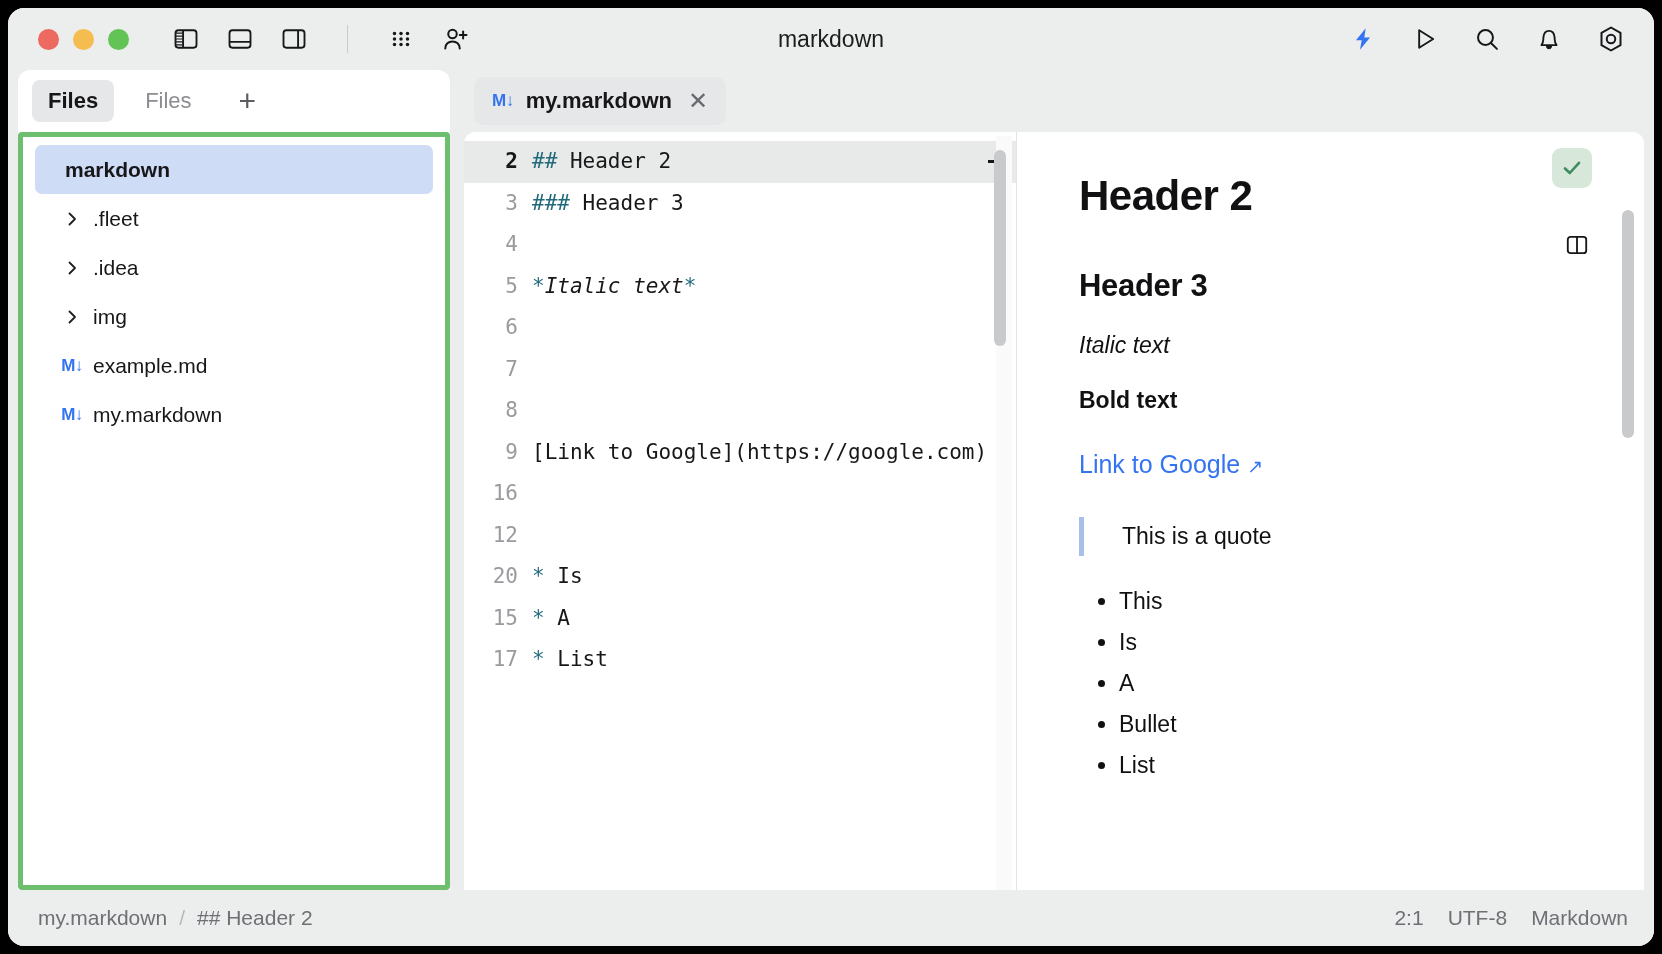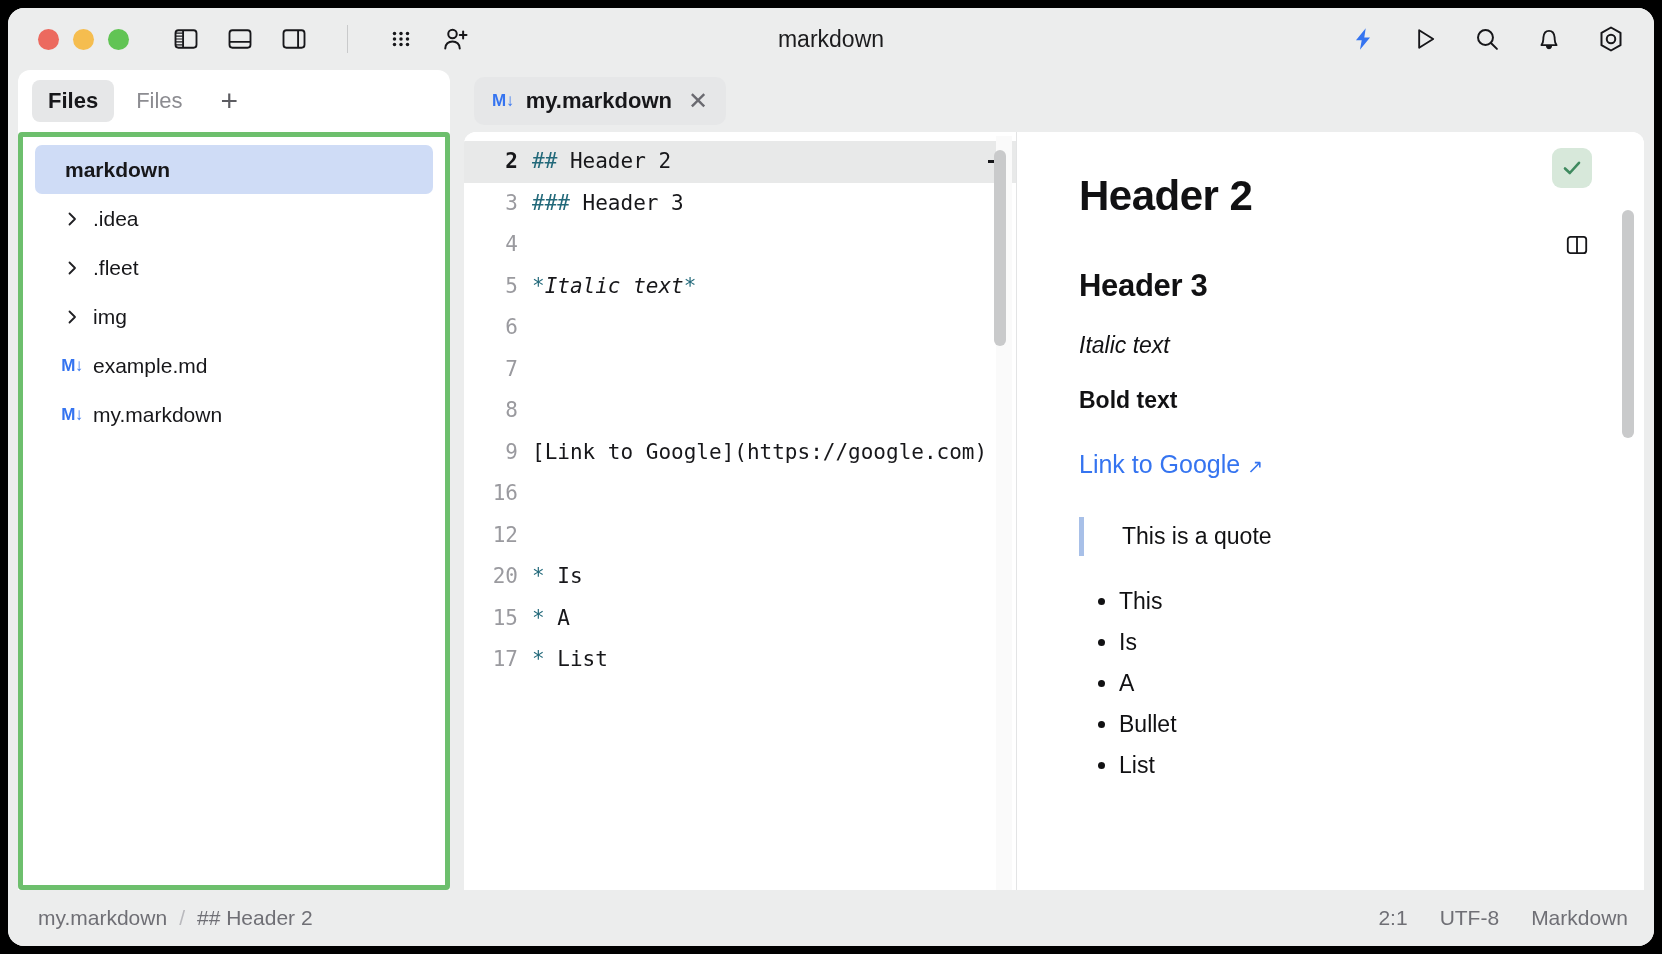--- a/index.html
+++ b/index.html
@@ -76,21 +76,21 @@
     border-radius: 12px 12px 0 0;
     display: flex;
     flex-direction: column;
     min-height: 0;
     position: relative;
   }
   .sb-tabs {
     height: 62px; flex: 0 0 62px;
     display: flex; align-items: center;
     padding: 10px 14px;
-    gap: 6px;
+    gap: 15px;
   }
   .sb-tab {
     font-size: 22px;
     padding: 8px 16px;
     border-radius: 8px;
     color: #8c8c91;
     cursor: default;
   }
   .sb-tab.active {
     background: #e6e7e8;
@@ -281,21 +281,21 @@
   
   .statusbar {
     height: 56px; flex: 0 0 56px;
     background: #eceded;
     display: flex; align-items: center;
     padding: 0 26px 0 30px;
     font-size: 21px; color: #6f6f75;
   }
   .sb-crumb { display: flex; align-items: center; gap: 12px; }
   .sb-slash { color: #b9b9bd; }
-  .sb-right { margin-left: auto; display: flex; align-items: center; gap: 32px; }
+  .sb-right { margin-left: auto; display: flex; align-items: center; gap: 24px; }
 </style>
 </head>
 <body>
 
 <div class="window">
 
   <div class="titlebar">
 
     <div class="traffic">
       <div class="dot red"></div>
@@ -402,30 +402,30 @@
           <div class="tree-row selected">
             <span class="tree-label">markdown</span>
           </div>
 
           <div class="tree-row">
             <span class="chev">
               <svg width="16" height="16" viewBox="0 0 16 16" fill="none" stroke="#202024" stroke-width="1.8" stroke-linecap="round" stroke-linejoin="round">
                   <polyline points="5.5,2.5 11,8 5.5,13.5"></polyline>
                 </svg>
             </span>
-            <span class="tree-label">.idea</span>
+            <span class="tree-label">.fleet</span>
           </div>
 
           <div class="tree-row">
             <span class="chev">
               <svg width="16" height="16" viewBox="0 0 16 16" fill="none" stroke="#202024" stroke-width="1.8" stroke-linecap="round" stroke-linejoin="round">
                   <polyline points="5.5,2.5 11,8 5.5,13.5"></polyline>
                 </svg>
             </span>
-            <span class="tree-label">.fleet</span>
+            <span class="tree-label">.idea</span>
           </div>
 
           <div class="tree-row">
             <span class="chev">
               <svg width="16" height="16" viewBox="0 0 16 16" fill="none" stroke="#202024" stroke-width="1.8" stroke-linecap="round" stroke-linejoin="round">
                   <polyline points="5.5,2.5 11,8 5.5,13.5"></polyline>
                 </svg>
             </span>
             <span class="tree-label">img</span>
           </div>

